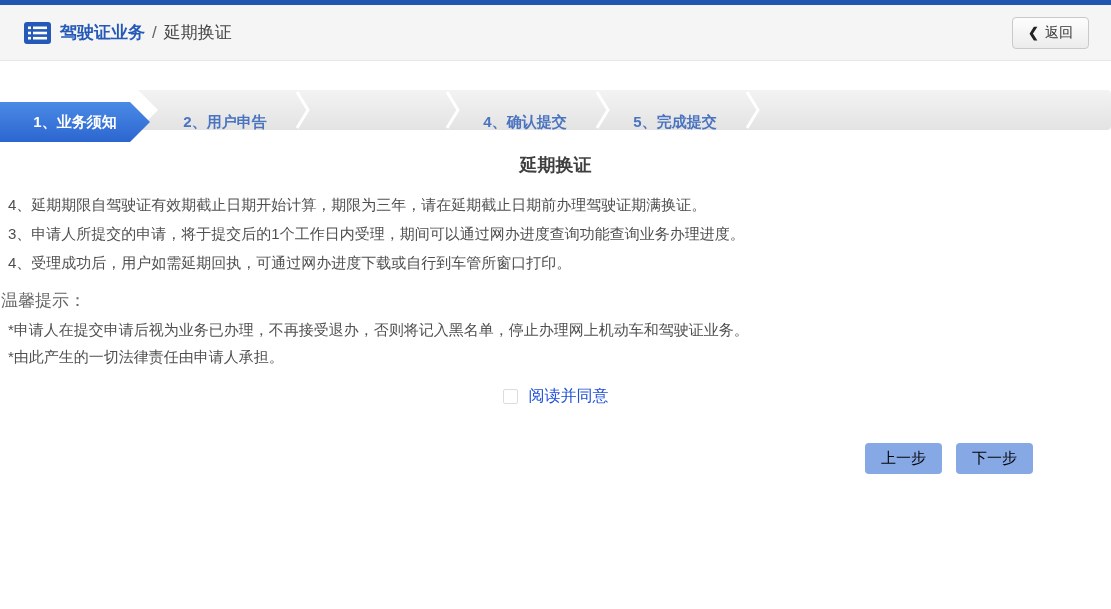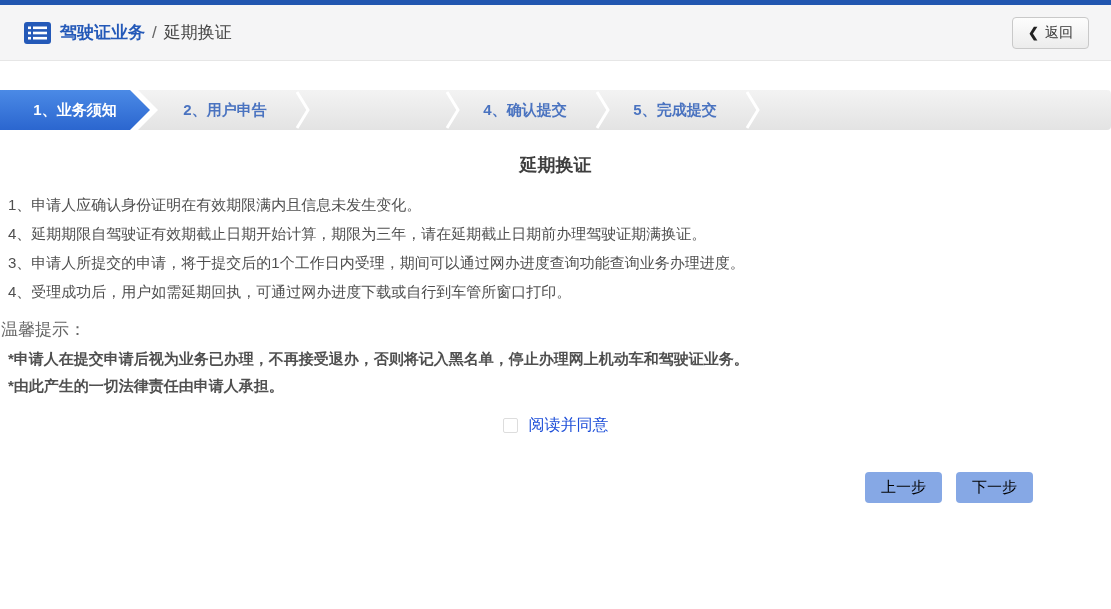--- a/index.html
+++ b/index.html
@@ -16,36 +16,36 @@
   .crumb-sep { color:#666; font-size:17px; margin:0 7px; }
   .crumb-secondary { color:#444; font-size:17px; }
   .back-btn { margin-left:auto; display:flex; align-items:center; gap:6px;
               background:linear-gradient(180deg,#fdfdfd,#ececec); border:1px solid #c9c9c9;
               border-radius:4px; padding:6px 15px; font-size:14px; color:#333; cursor:pointer; }
   .back-chevron { font-weight:bold; color:#222; font-size:13px; }
 
   
   .step-bar { position:relative; margin-top:29px; height:40px;
               background:linear-gradient(180deg,#f3f3f3,#e3e3e3); border-radius:0 4px 4px 0; }
-  .step-tab { position:absolute; top:0; height:40px; line-height:40px; width:150px;
+  .step-tab { position:absolute; top:12px; height:40px; line-height:40px; width:150px;
               text-align:center; font-size:15px; font-weight:bold; color:#4a73c0; }
   .step-rim { position:absolute; top:0; left:0; height:40px; width:158px; background:#ffffff;
               clip-path:polygon(0 0, calc(100% - 20px) 0, 100% 50%, calc(100% - 20px) 100%, 0 100%); }
   .step-tab.active { left:0; color:#fff; z-index:2;
               background:linear-gradient(180deg,#4b8ae6,#2b66cf);
               clip-path:polygon(0 0, calc(100% - 20px) 0, 100% 50%, calc(100% - 20px) 100%, 0 100%); }
   .step-sep { position:absolute; top:0; }
 
   
   .page-title { margin-top:23px; text-align:center; font-size:18px; font-weight:bold; color:#3e3e3e; }
   .notices { margin-top:13px; padding:0 8px; }
   .notice-line { font-size:15px; line-height:29px; color:#4f4f4f; }
   .tips-heading { padding:0 1px; margin-top:9px; font-size:17px; line-height:30px; color:#666; }
   .tips { padding:0 8px; }
-  .tip-line { font-size:15px; line-height:27px; color:#4f4f4f;font-weight:bold; }
+  .tip-line { font-size:15px; line-height:27px; color:#4f4f4f; }
 
   .agree-row { margin-top:16px; display:flex; justify-content:center; align-items:center; gap:11px; cursor:pointer; }
   .checkbox { width:15px; height:15px; border:1px solid #ddd; background:#fff; border-radius:2px; }
   .agree-label { font-size:16px; color:#1d4ed8; }
 
   .footer { margin-top:36px; display:flex; justify-content:flex-end; gap:14px; padding-right:78px; }
   .nav-btn { width:77px; height:31px; border:none; border-radius:4px; color:#000000; font-size:15px;
              background:linear-gradient(180deg,#8fb0ea,#7fa2e0); background:#86a8e5; cursor:pointer;
              font-family:"Liberation Sans",sans-serif; }
 </style>
@@ -91,21 +91,20 @@
         <path d="M2 2 L13 20 L2 38" stroke="#ffffff" stroke-width="3" fill="none"></path>
       </svg>
     <svg class="step-sep" style="left:745px;" width="16" height="40">
         <path d="M2 2 L13 20 L2 38" stroke="#ffffff" stroke-width="3" fill="none"></path>
       </svg>
   </div>
 
   <div class="page-title">延期换证</div>
 
   <div class="notices">
-    <div class="notice-line">1、申请人应确认身份证明在有效期限满内且信息未发生变化。</div>
     <div class="notice-line">4、延期期限自驾驶证有效期截止日期开始计算，期限为三年，请在延期截止日期前办理驾驶证期满换证。</div>
     <div class="notice-line">3、申请人所提交的申请，将于提交后的1个工作日内受理，期间可以通过网办进度查询功能查询业务办理进度。</div>
     <div class="notice-line">4、受理成功后，用户如需延期回执，可通过网办进度下载或自行到车管所窗口打印。</div>
   </div>
 
   <div class="tips-heading">温馨提示：</div>
 
   <div class="tips">
     <div class="tip-line">*申请人在提交申请后视为业务已办理，不再接受退办，否则将记入黑名单，停止办理网上机动车和驾驶证业务。</div>
     <div class="tip-line">*由此产生的一切法律责任由申请人承担。</div>

